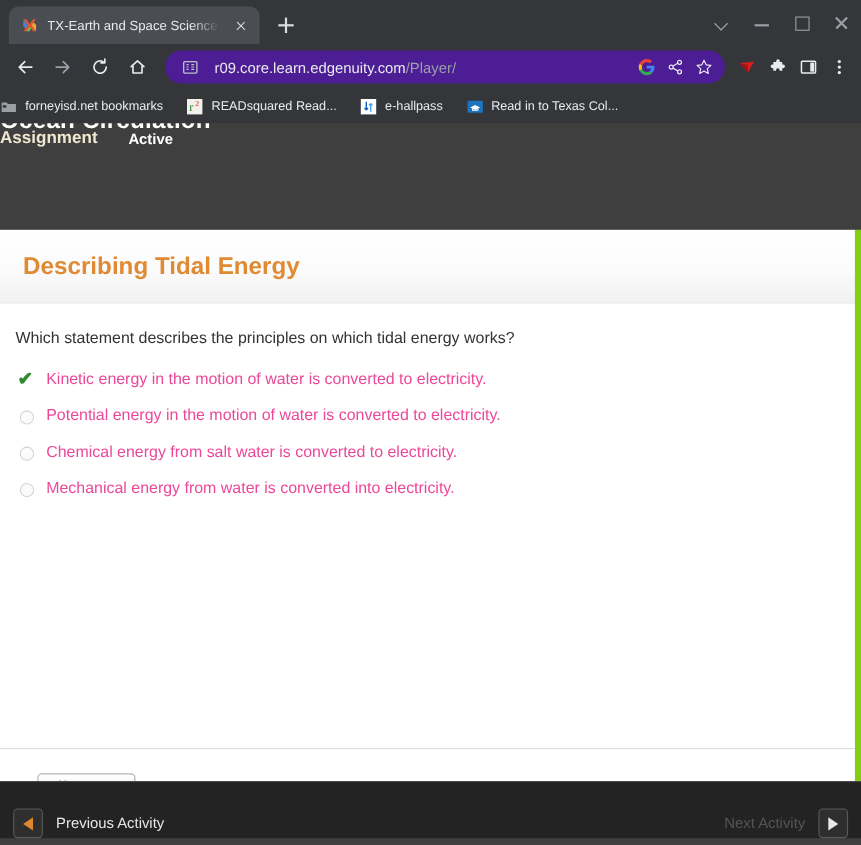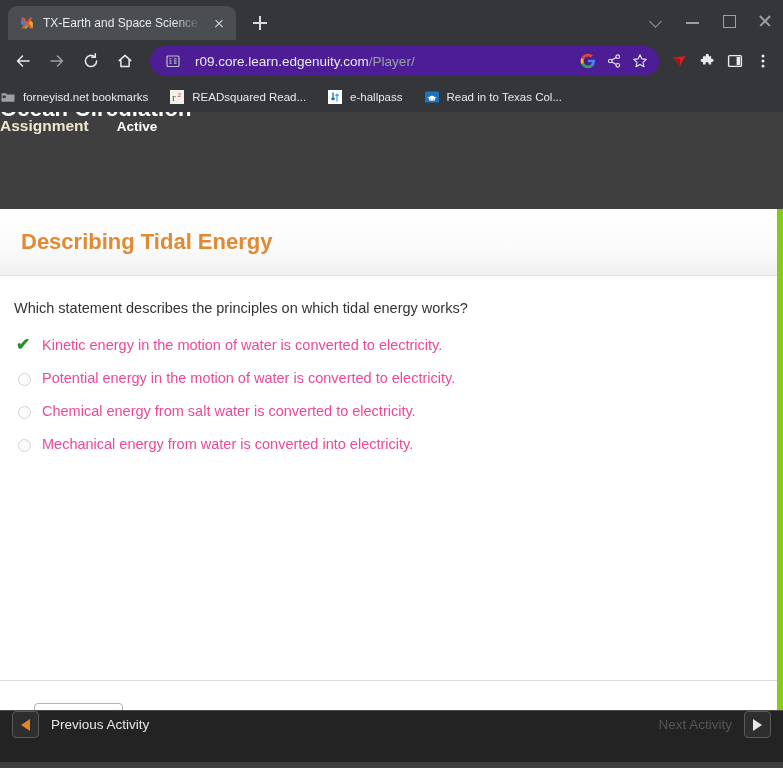--- a/index.html
+++ b/index.html
@@ -168,21 +168,21 @@
     height: 29px; padding: 0 18px 0 12px;
     background: linear-gradient(to bottom, #ffffff 0%, #f4f4f4 52%, #e9e9e9 100%);
     border: 1px solid #b4b4b4; border-radius: 4px;
     box-shadow: 0 1px 1px rgba(0,0,0,.10);
   }
   .audio-label { font-size: 13px; font-weight: bold; color: #222; }
 
   
   .activity-bar {
     position: absolute; left: 0; top: 598px; width: 783px; height: 52px;
-    background: #232323; display: flex; align-items: flex-start;
+    background: #232323; display: flex; align-items: flex-end;
     padding: 0 12px 0 12px; border-top: 1px solid #4a4a4a;
   }
   .act-btn { display: flex; align-items: center; gap: 12px; }
   .act-sq {
     width: 27px; height: 27px; border-radius: 4px;
     background: #2e2e2e; border: 1px solid #5a5a5a;
     display: flex; align-items: center; justify-content: center;
   }
   .tri-left {
     width: 0; height: 0; border-top: 6px solid transparent;

